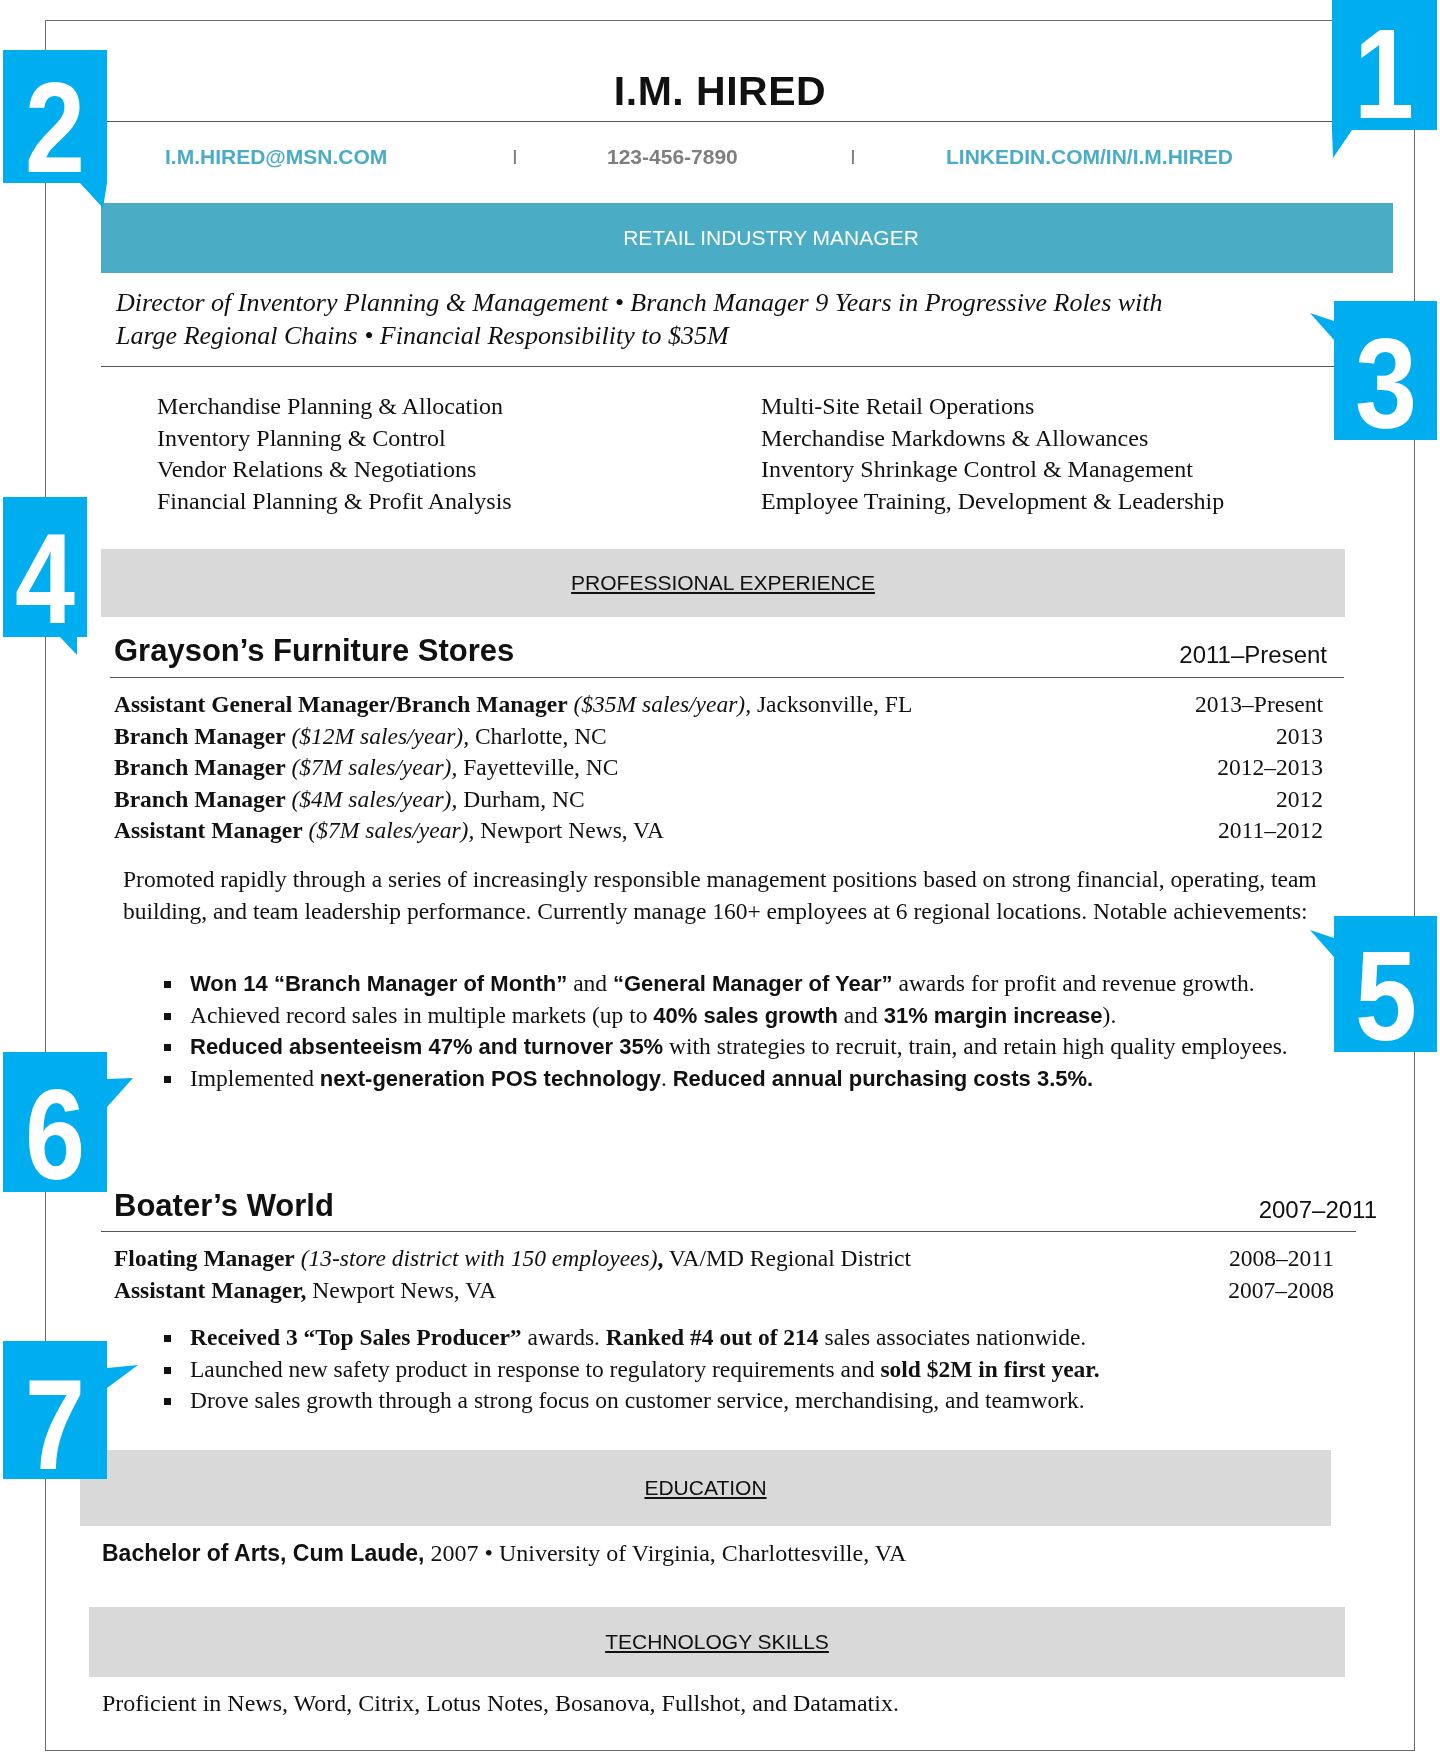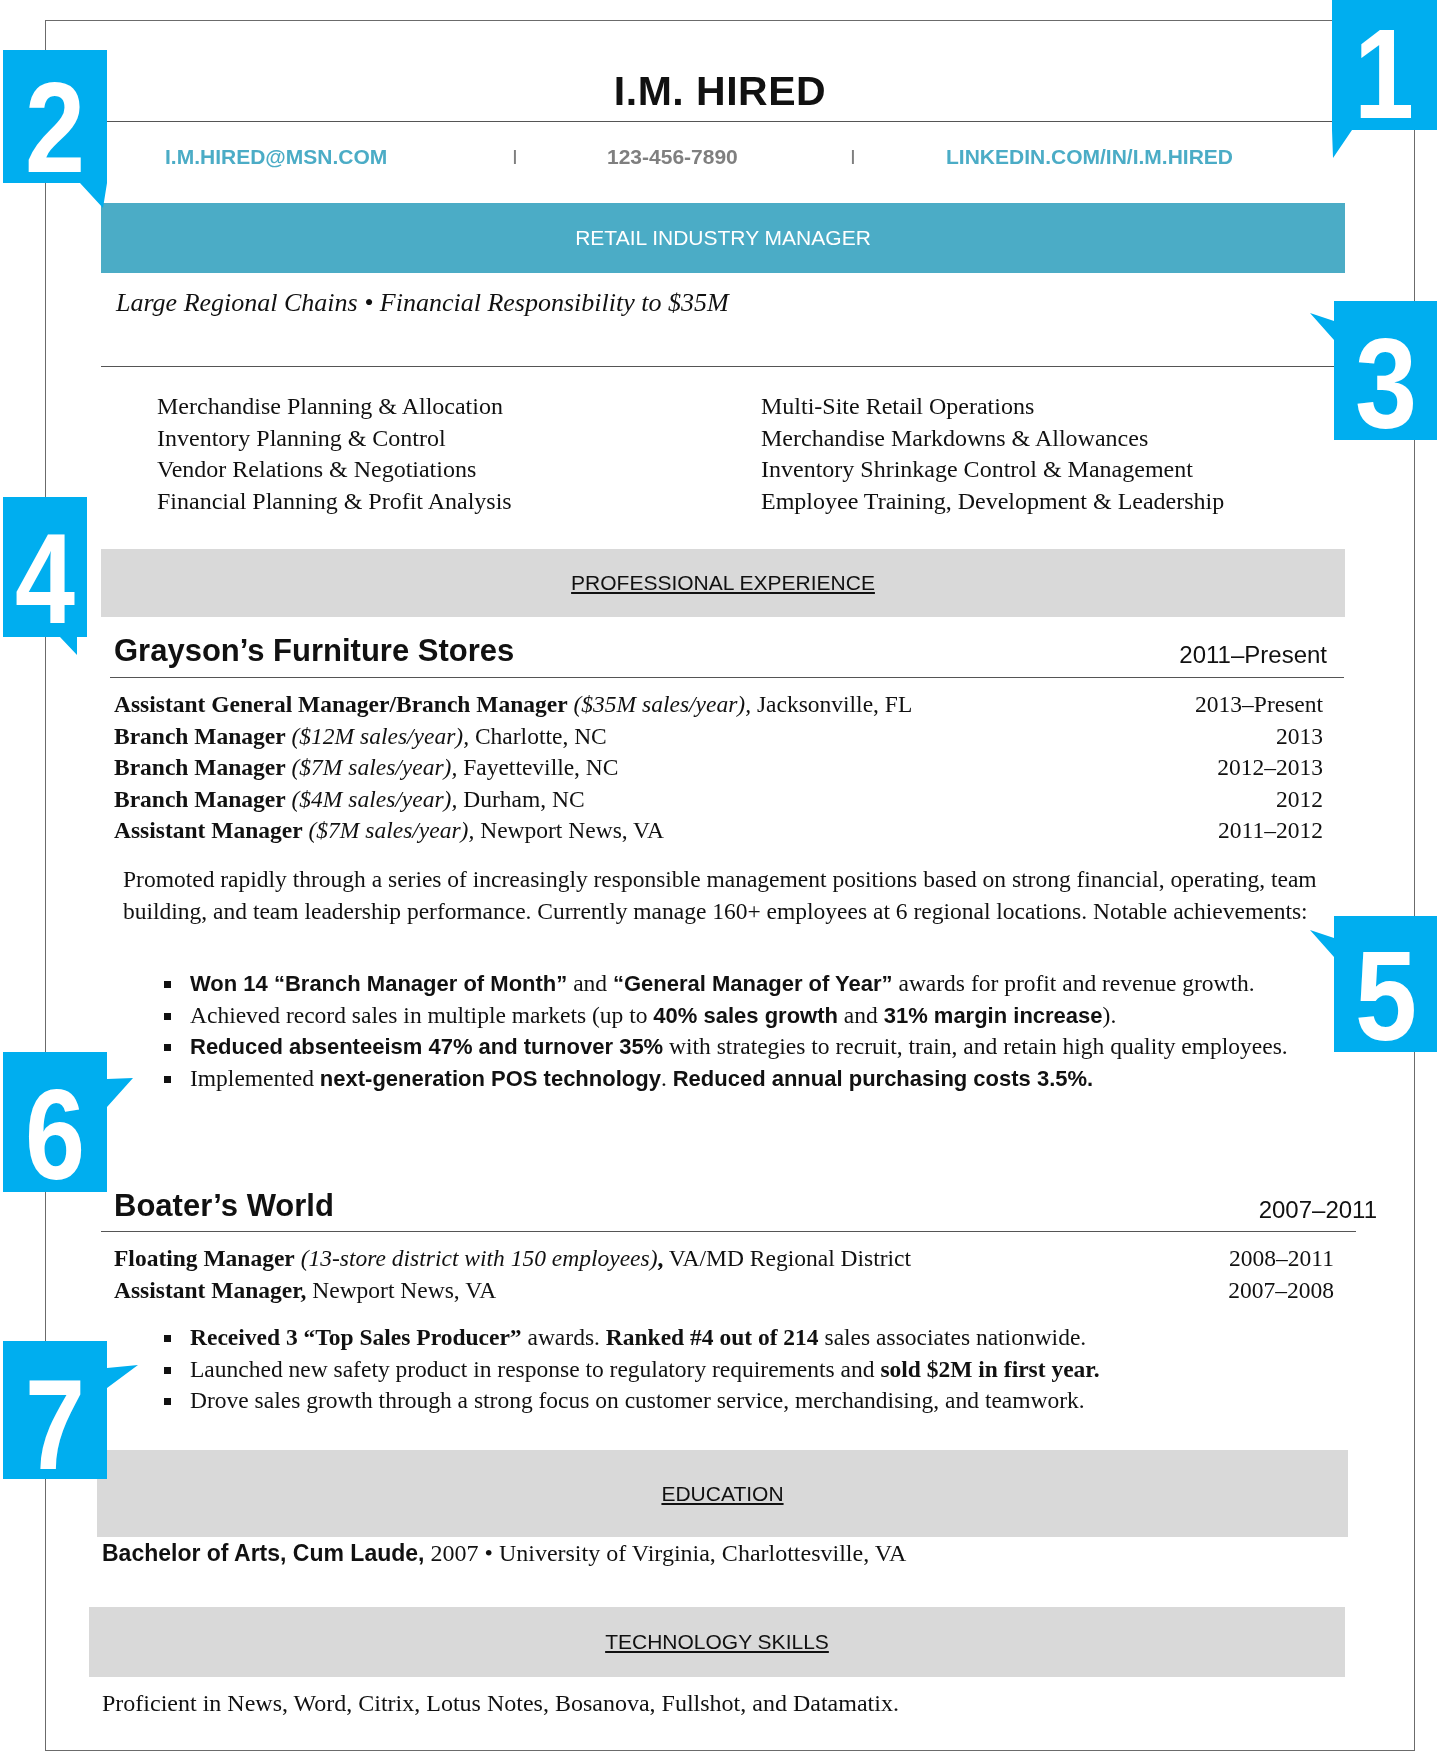--- a/index.html
+++ b/index.html
@@ -9,21 +9,21 @@
   .sans { font-family:"Liberation Sans", sans-serif; }
   .serif { font-family:"Liberation Serif", serif; }
 
   .name { left:0; width:1440px; top:68px; text-align:center; font-size:41px; font-weight:bold; letter-spacing:0.5px; }
   .hrule { position:absolute; height:0; border-top:1.6px solid #555; }
 
   .contact { top:145px; font-size:21px; font-weight:bold; font-family:"Liberation Sans", sans-serif; }
   .contact.link { color:#4BACC6; }
   .contact.gray { color:#7f7f7f; }
 
-  .teal-bar { left:101px; top:203px; width:1244px; height:70px; background:#4BACC6; color:#fff; font-family:"Liberation Sans", sans-serif; font-size:21px; display:flex; align-items:center; justify-content:center; }
+  .teal-bar { left:101px; top:203px; width:1244px; height:70px; background:#4BACC6; color:#fff; font-family:"Liberation Sans", sans-serif; font-size:21px; display:flex; align-items:center; justify-content:center;padding-left:48px; }
   .gray-bar { background:#d9d9d9; color:#111; font-family:"Liberation Sans", sans-serif; font-size:21px; display:flex; align-items:center; justify-content:center;text-decoration:underline; }
 
   .summary { left:116px; top:286px; width:1230px; font-style:italic; font-size:26px; line-height:33px; }
 
   .skill { font-size:24px; line-height:31.5px; }
   .co-head { font-family:"Liberation Sans", sans-serif; font-weight:bold; font-size:31px; }
   .co-dates { font-family:"Liberation Sans", sans-serif; font-size:24px; text-align:right; }
 
   .row { font-size:23.5px; line-height:31.5px; white-space:nowrap; }
   .row b { font-weight:bold; }
@@ -51,20 +51,21 @@
 <div class="abs contact gray" style="left:512px; font-weight:normal;">I</div>
 <div class="abs contact gray" style="left:607px;">123-456-7890</div>
 <div class="abs contact gray" style="left:850px; font-weight:normal;">I</div>
 <div class="abs contact link" style="left:946px;">LINKEDIN.COM/IN/I.M.HIRED</div>
 
 <div class="abs teal-bar">
   <span>RETAIL INDUSTRY MANAGER</span>
 </div>
 
 <div class="abs summary serif">
+  <div>Director of Inventory Planning &amp; Management • Branch Manager 9 Years in Progressive Roles with</div>
   <div>Large Regional Chains • Financial Responsibility to $35M</div>
 </div>
 <div class="hrule" style="left:101px; top:366px; width:1244px;"></div>
 
 <div class="abs skill" style="left:157px; top:391px;">
   <div>Merchandise Planning &amp; Allocation</div>
   <div>Inventory Planning &amp; Control</div>
   <div>Vendor Relations &amp; Negotiations</div>
   <div>Financial Planning &amp; Profit Analysis</div>
 </div>
@@ -119,21 +120,21 @@
   <div class="row" style="text-align:right;">2008–2011</div>
   <div class="row" style="text-align:right;">2007–2008</div>
 </div>
 
 <div class="abs bullets serif" style="left:160px; top:1322px; width:1185px;">
   <div class="bullet"><span class="sq"></span><b>Received 3 “Top Sales Producer”</b><span> awards. </span><b>Ranked #4 out of 214</b><span> sales associates nationwide.</span></div>
   <div class="bullet"><span class="sq"></span><span>Launched new safety product in response to regulatory requirements and </span><b>sold $2M in first year.</b></div>
   <div class="bullet"><span class="sq"></span><span>Drove sales growth through a strong focus on customer service, merchandising, and teamwork.</span></div>
 </div>
 
-<div class="abs gray-bar" style="left:97px; top:1450px; width:1251px; height:87px;">
+<div class="abs gray-bar" style="left:80px; top:1450px; width:1251px; height:76px;">
   <span>EDUCATION</span>
 </div>
 <div class="abs" style="left:102px; top:1540px; font-size:24px; white-space:nowrap;">
   <span class="sans" style="font-weight:bold; font-size:23px;">Bachelor of Arts, Cum Laude,</span><span> 2007 • University of Virginia, Charlottesville, VA</span>
 </div>
 
 <div class="abs gray-bar" style="left:89px; top:1607px; width:1256px; height:70px;">
   <span>TECHNOLOGY SKILLS</span>
 </div>
 <div class="abs" style="left:102px; top:1690px; font-size:24px; white-space:nowrap;">Proficient in News, Word, Citrix, Lotus Notes, Bosanova, Fullshot, and Datamatix.</div>

